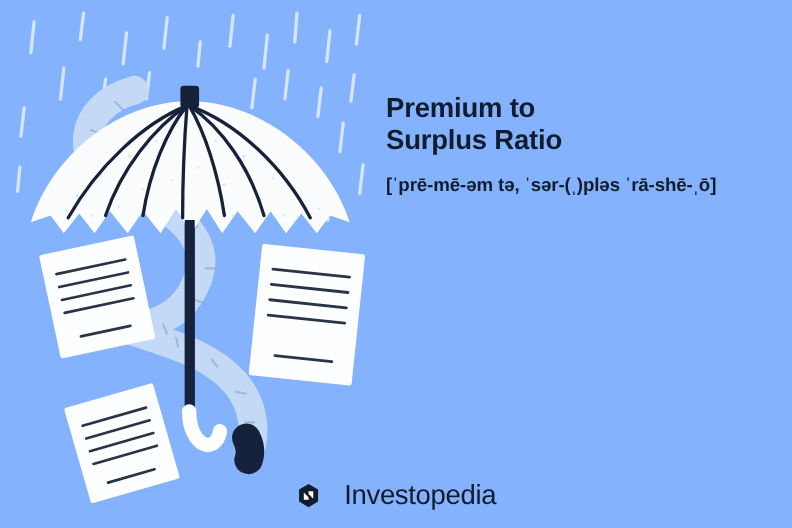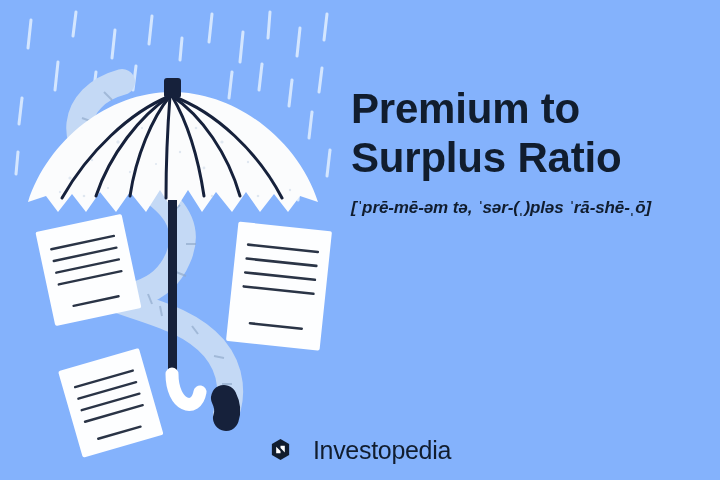--- a/index.html
+++ b/index.html
@@ -28,53 +28,52 @@
     height: 480px;
   }
   
   #text-col {
     position: absolute;
     left: 351px;
     top: 84px;
     width: 352px;
   }
   #title {
-    font-size: 42px;
+    font-size: 25px;
     font-weight: bold;
     line-height: 1.17;
     color: #111d2e;
     letter-spacing: -0.2px;
     margin: 0;
     white-space: pre-line;
   }
   #pronunciation {
     margin: 16px 0 0 0;
     font-size: 17px;
-    font-style: italic;
     font-weight: bold;
     color: #111d2e;
     letter-spacing: -0.1px;
     white-space: nowrap;
   }
   #definition {
     margin: 22px 0 0 0;
     font-size: 21.5px;
     line-height: 1.44;
     color: #111d2e;
     letter-spacing: -0.1px;
     white-space: pre-line;
   }
   
   #logo {
     position: absolute;
     left: 0;
     right: 0;
     bottom: 17px;
     display: flex;
-    align-items: flex-start;
+    align-items: center;
     justify-content: center;
     gap: 21px;
   }
   #logo-mark {
     display: block;
     width: 23px;
     height: 23px;
   }
   #logo-word {
     font-size: 25px;

